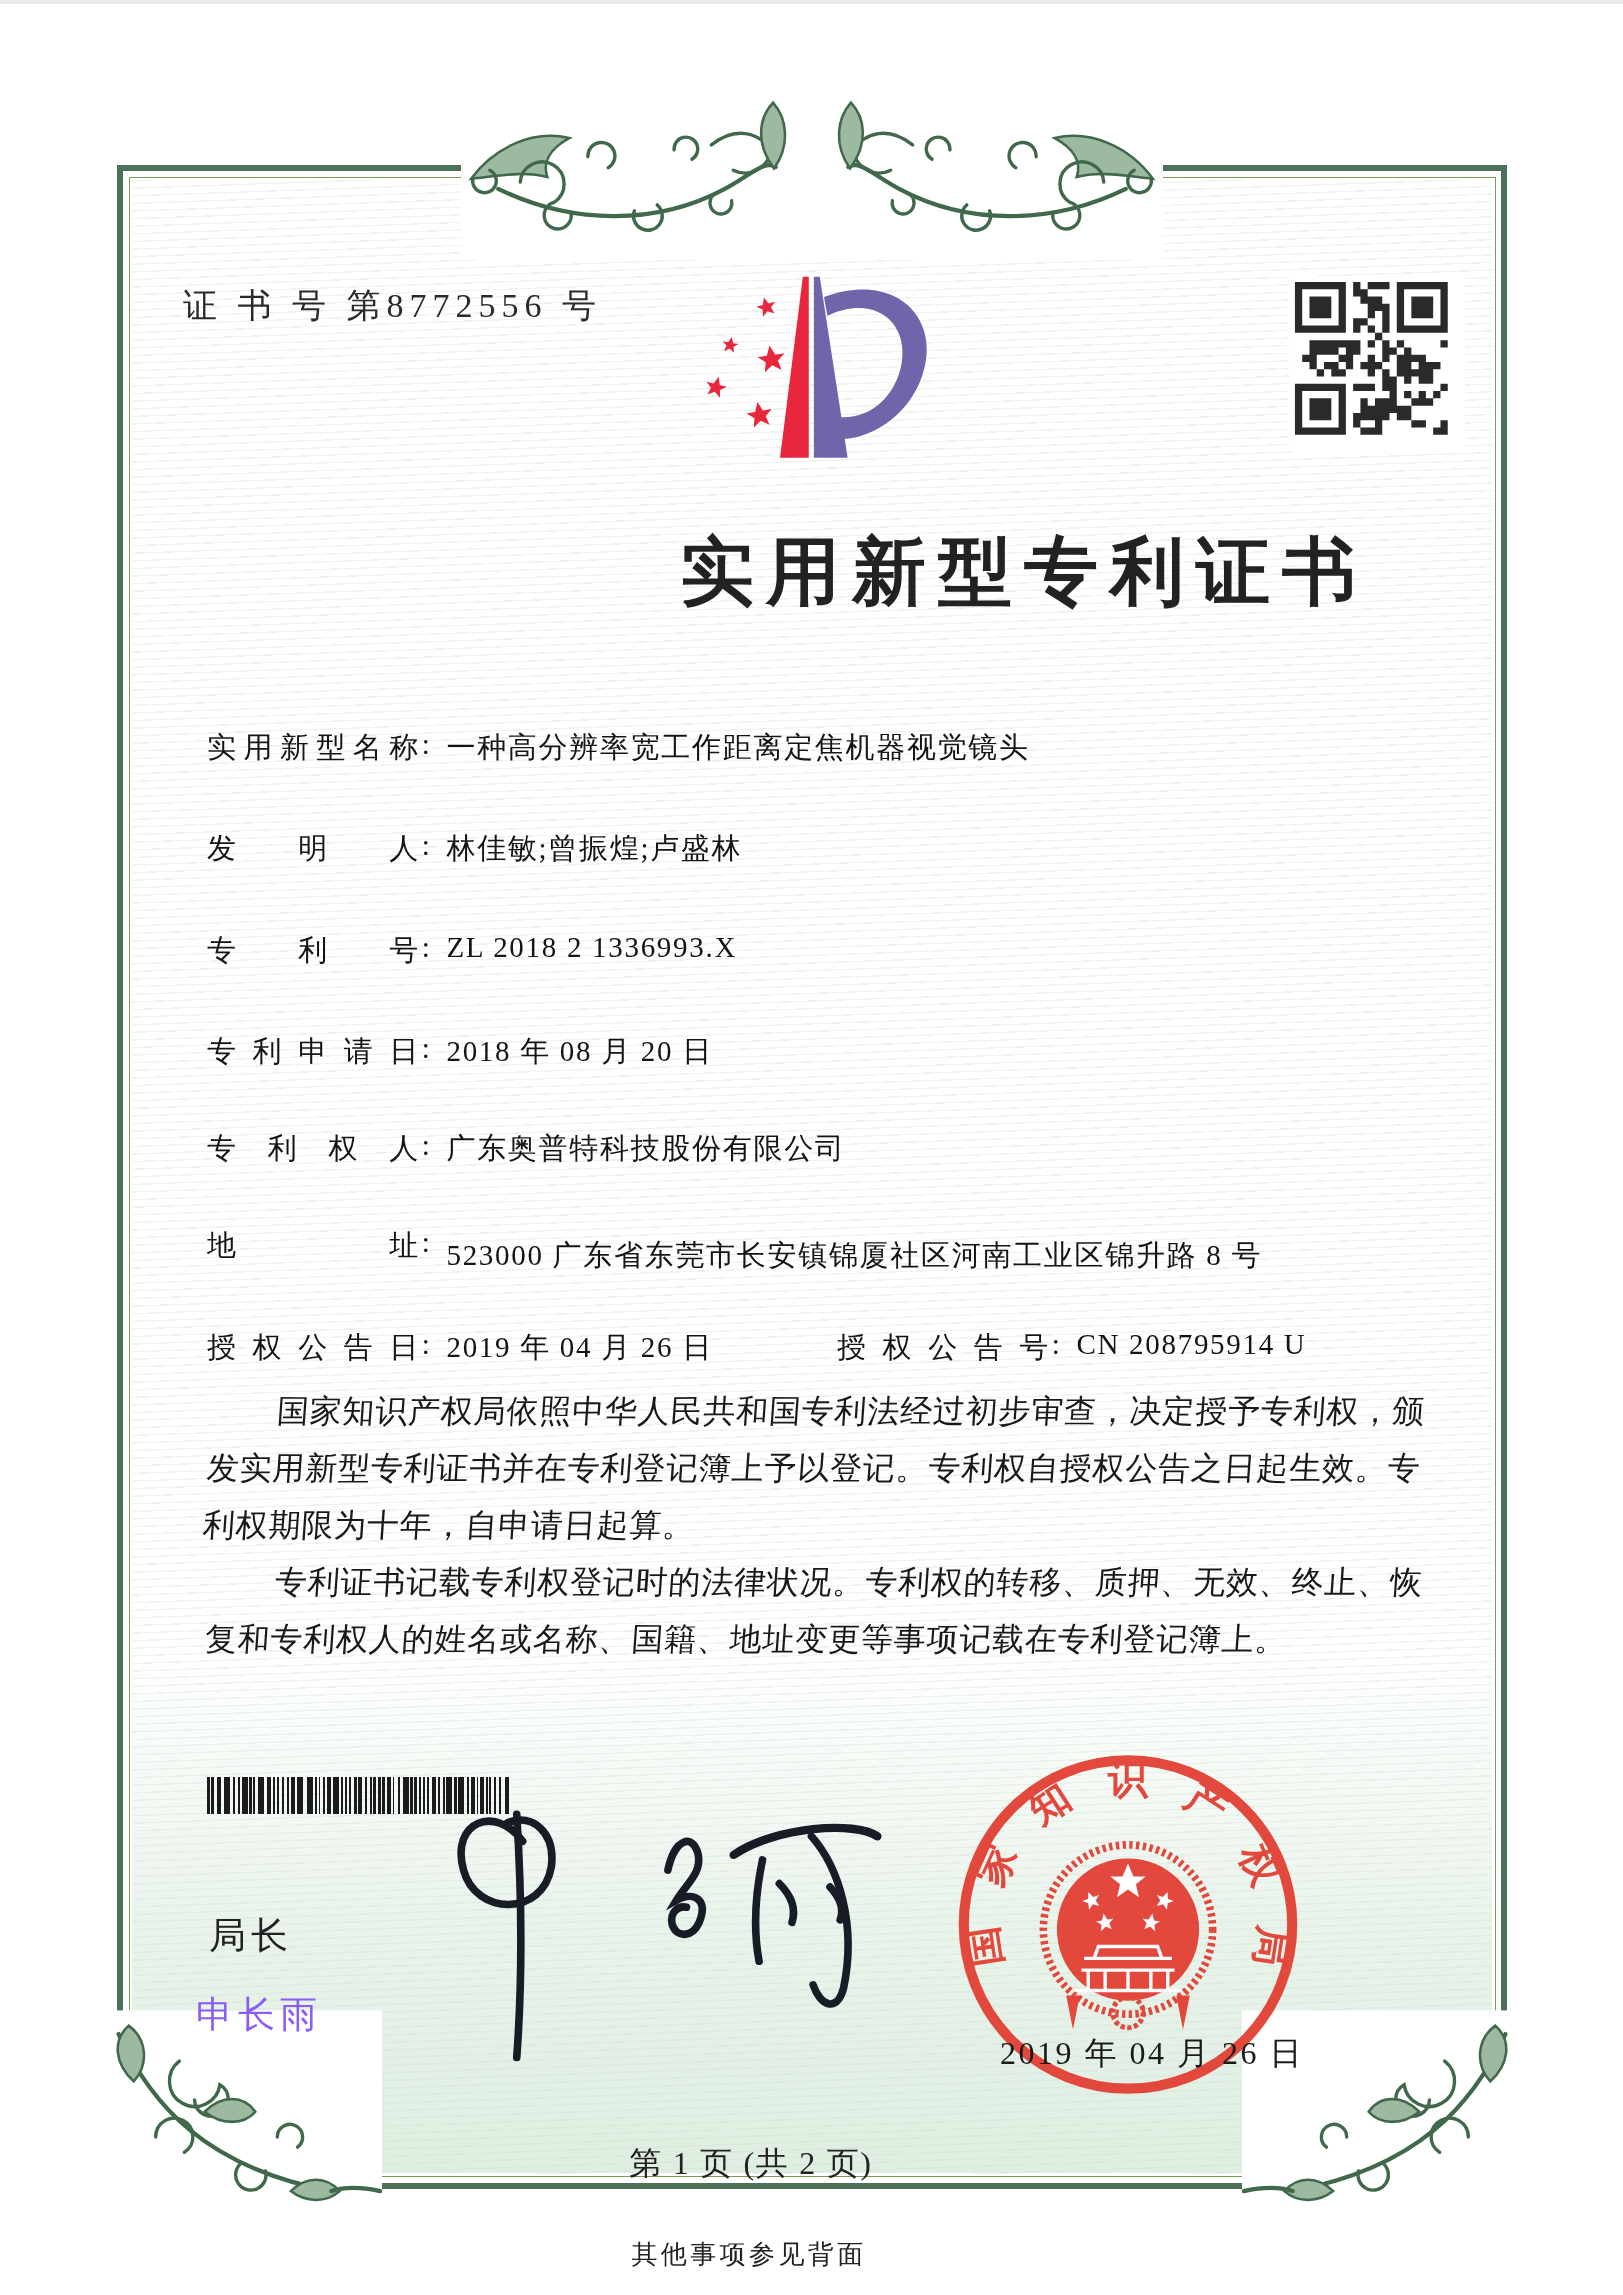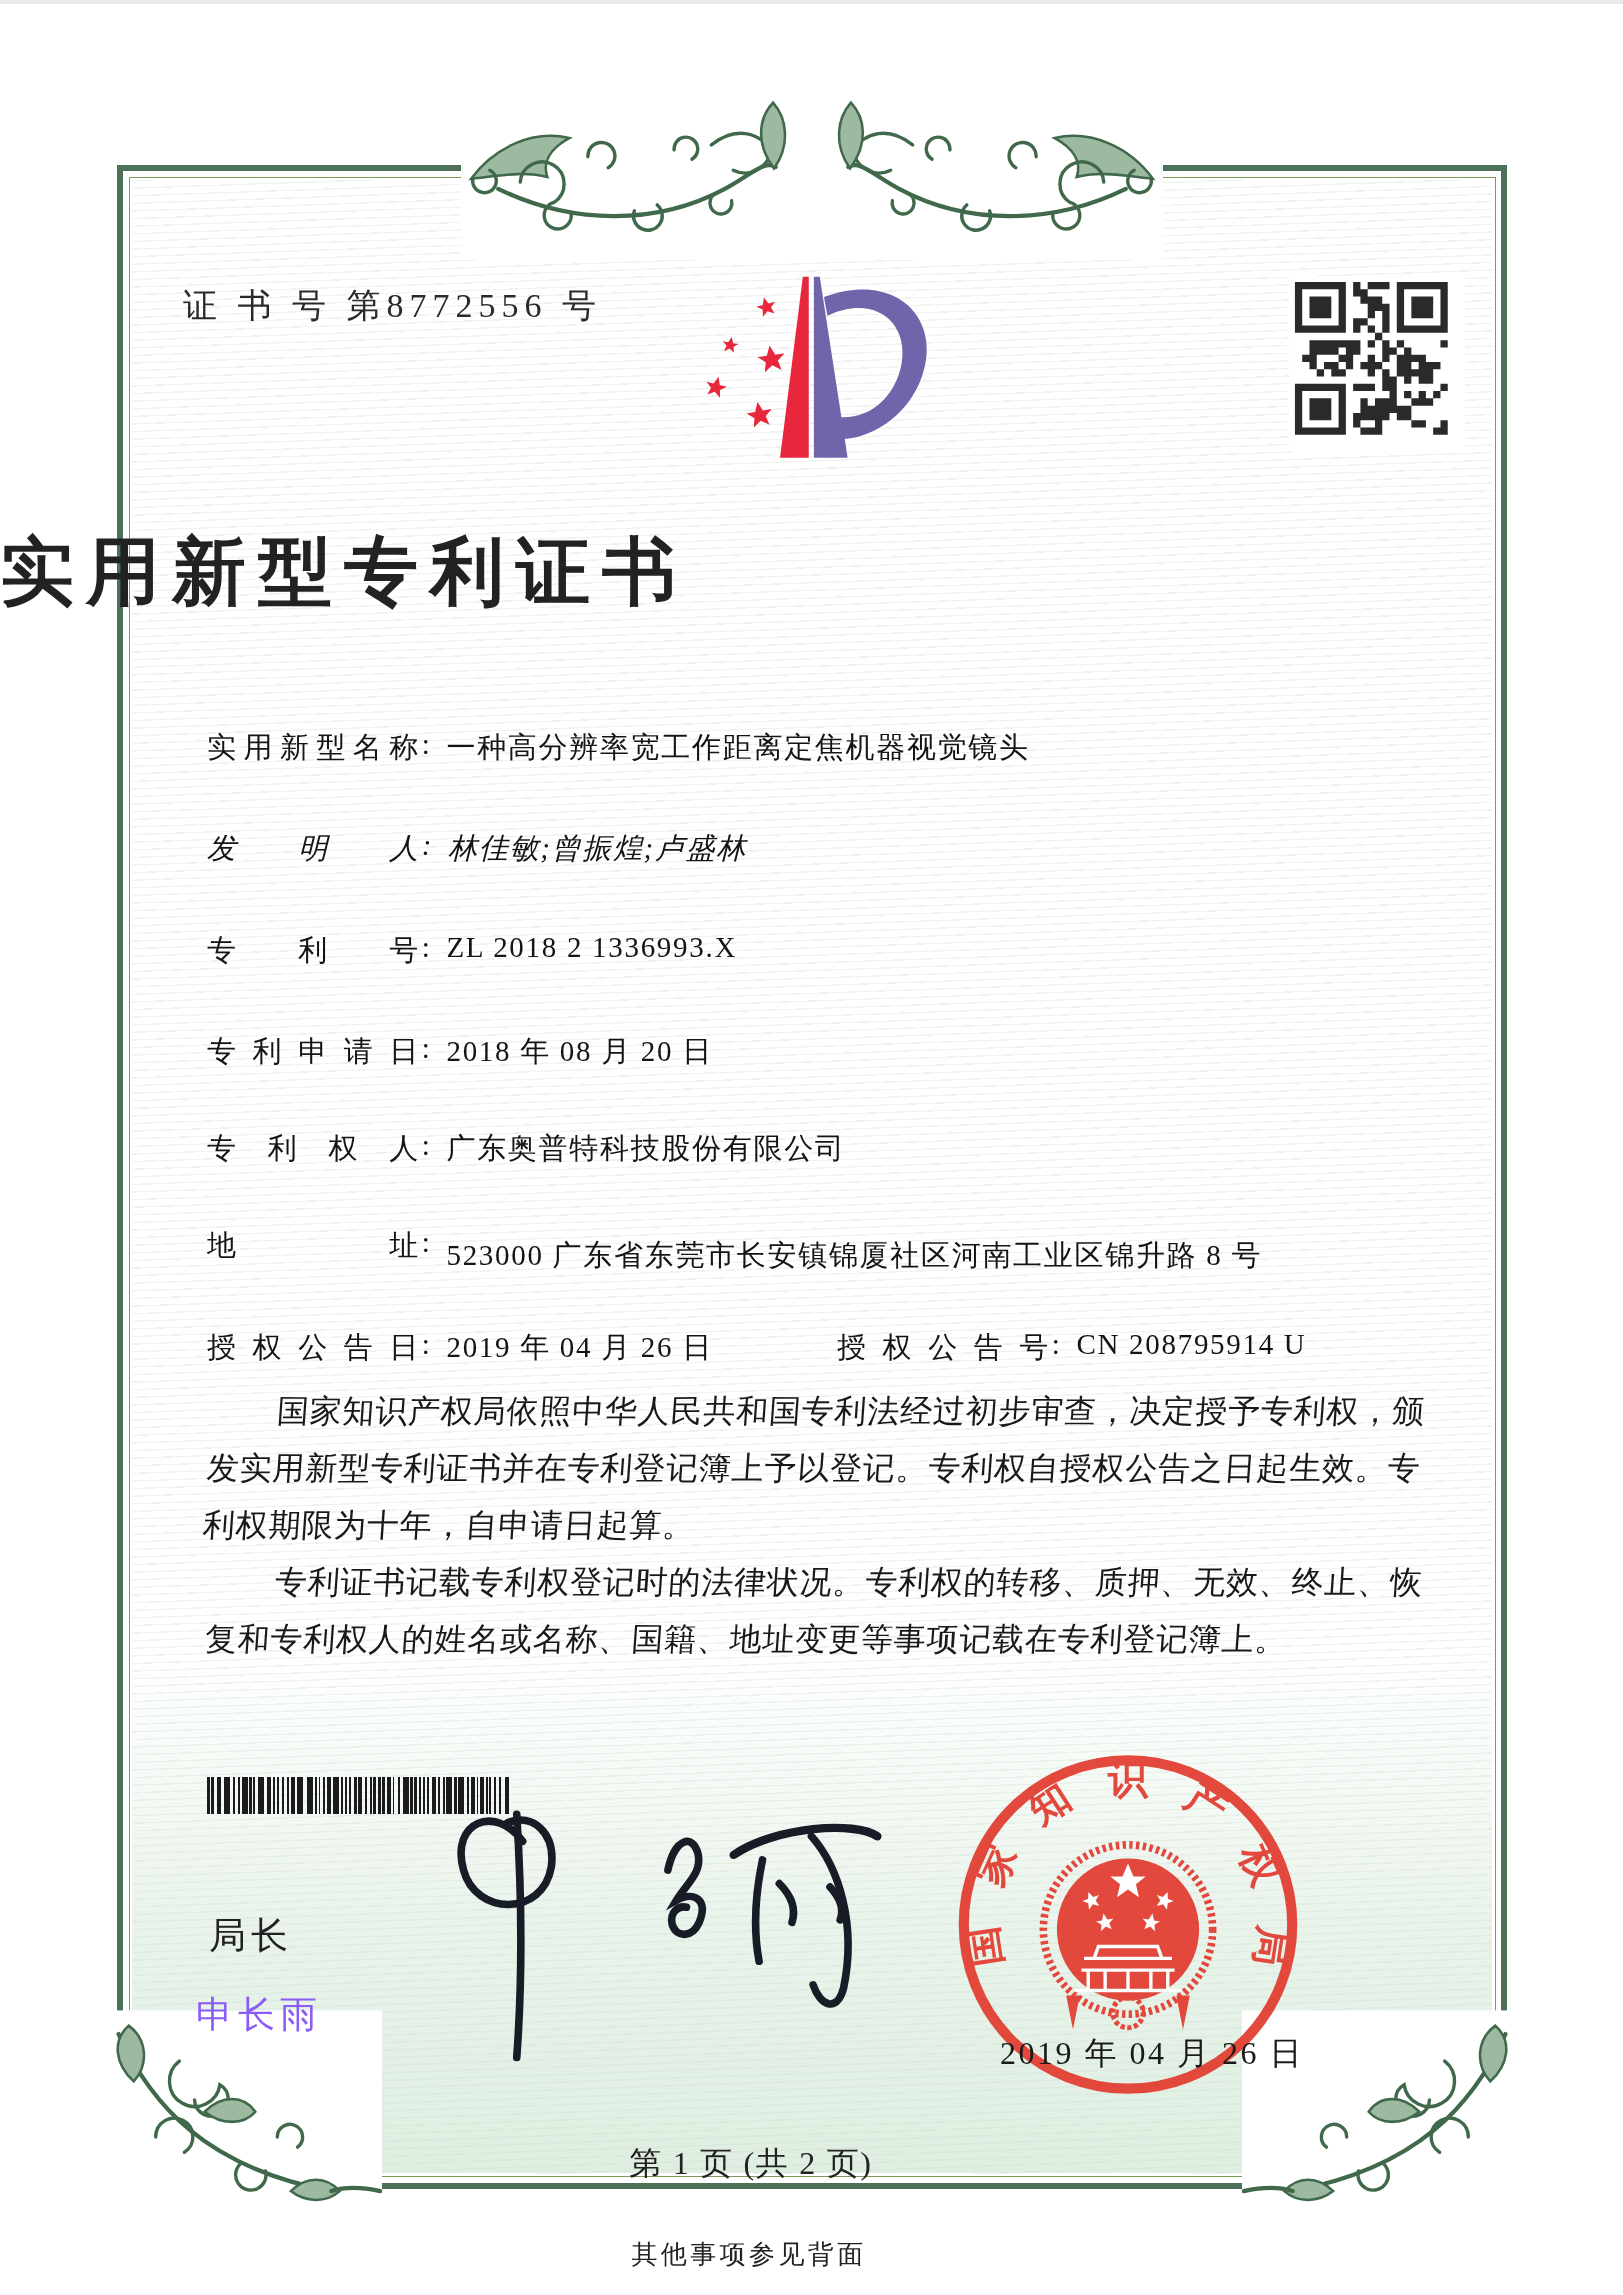--- a/index.html
+++ b/index.html
@@ -25,21 +25,21 @@
   .texture-bottom{
     position:absolute; left:132px; top:1649px; width:1360px; height:520px;
     background:linear-gradient(to bottom, rgba(210,231,212,0) 0%, rgba(205,228,208,0.45) 55%, rgba(198,224,202,0.55) 100%);
   }
   .cert-no{
     position:absolute; left:183px; top:279px; font-size:34px; letter-spacing:6px; color:#2a2a2a;
   }
   .logo{ position:absolute; left:682px; top:261px; }
   .qr{ position:absolute; left:1289px; top:272px; width:176px; height:176px; background:#fff; }
   .title{
-    position:absolute; left:0; top:519px; width:1368px; text-align:left;
+    position:absolute; left:0; top:519px; width:1368px; text-align:right;
     font-size:74px; font-weight:bold; letter-spacing:12px; color:#222;
   }
   .frow{ position:absolute; left:207px; font-size:29px; color:#141414; letter-spacing:1.7px; white-space:nowrap;}
   .frow .lbl{
     display:inline-block; width:213px; text-align:justify; text-align-last:justify; vertical-align:top;
   }
   .frow .colon{ display:inline-block; margin:0 15px 0 1.7px; vertical-align:top;}
   .frow .val{ display:inline-block; vertical-align:top; }
   .frow .val.wrapv{ white-space:normal; width:1007px; line-height:58px; word-break:break-all; }
   .frow .pair2{ position:absolute; left:630px; top:0; white-space:nowrap; }
@@ -153,21 +153,21 @@
 
   <div class="title">实用新型专利证书</div>
 
   <div id="rows-host">
     <div class="frow" style="top: 724px;">
       <span class="pair">
         <span class="lbl">实用新型名称</span><span class="colon">:</span><span class="val">一种高分辨率宽工作距离定焦机器视觉镜头</span>
       </span>
     </div>
 
-    <div class="frow" style="top: 825px; font-style: italic;">
+    <div class="frow" style="top: 825px;">
       <span class="pair">
         <span class="lbl">发明人</span><span class="colon">:</span><span class="val">林佳敏;曾振煌;卢盛林</span>
       </span>
     </div>
 
     <div class="frow" style="top: 927px;">
       <span class="pair">
         <span class="lbl">专利号</span><span class="colon">:</span><span class="val">ZL 2018 2 1336993.X</span>
       </span>
     </div>

